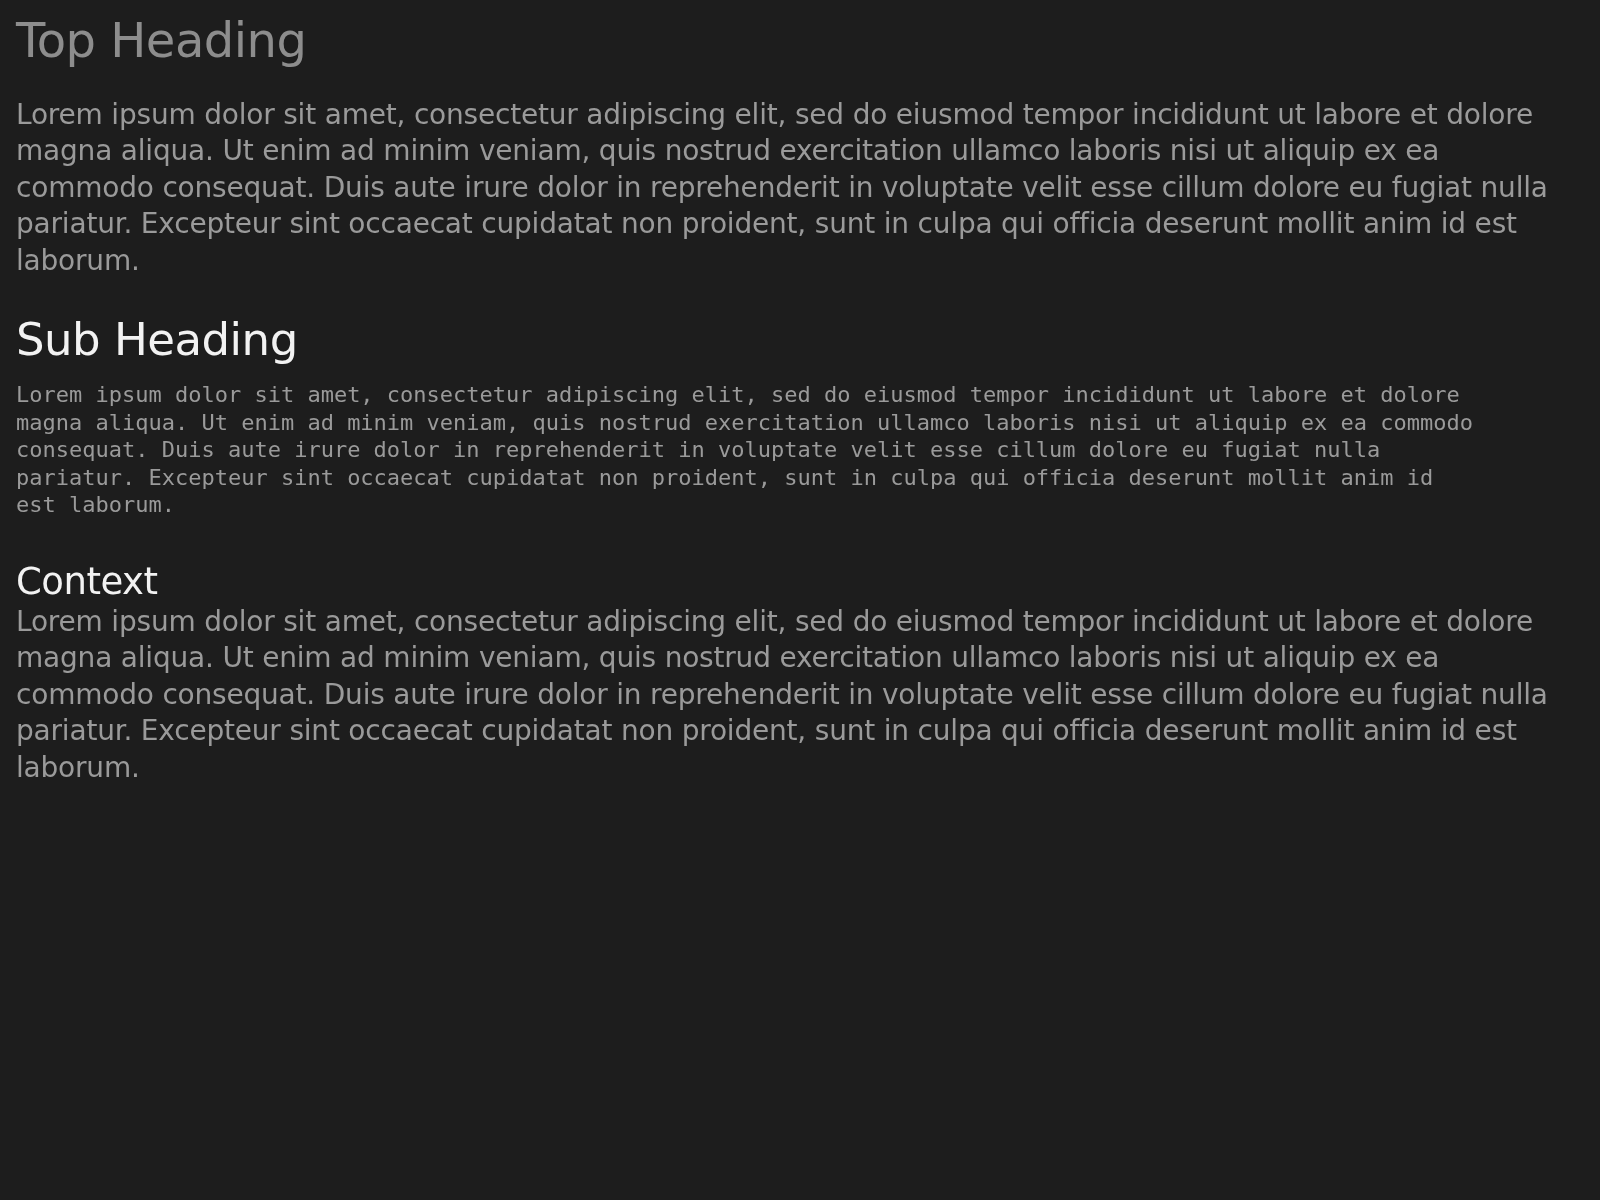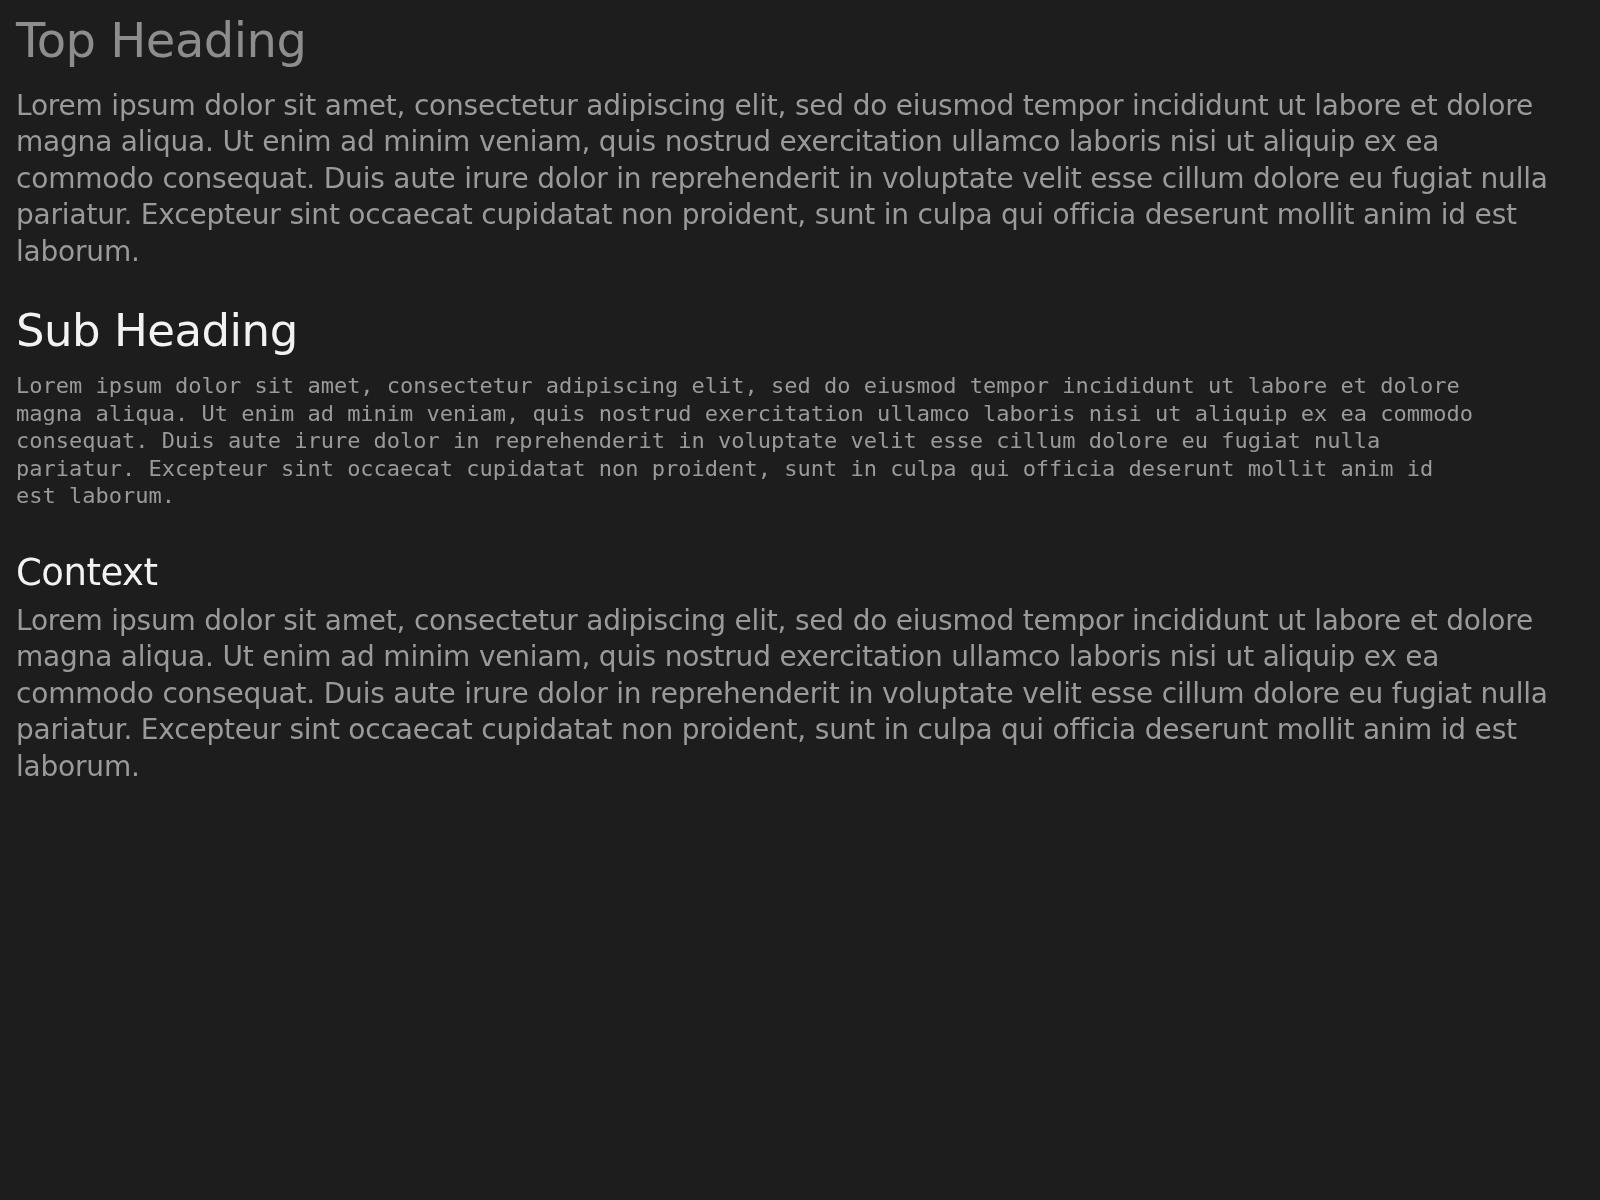--- a/index.html
+++ b/index.html
@@ -17,39 +17,39 @@
     padding: 0 16px;
     font-family: "DejaVu Sans", sans-serif;
     color: var(--body_text, #9a9a9a);
   }
   h1.doc-h1 {
     font-family: "DejaVu Sans", sans-serif;
     font-weight: 400;
     font-size: 48px;
     line-height: 1.16;
     color: var(--h1_text, #8d8d8d);
-    margin: 13px 0 19px 0;
+    margin: 13px 0 28px 0;
     letter-spacing: -0.5px;
   }
   h2.doc-h2 {
     font-family: "DejaVu Sans", sans-serif;
     font-weight: 400;
     font-size: 45px;
     line-height: 1.16;
     color: var(--h2_text, #f2f2f2);
     margin: 35px 0 15px 0;
     letter-spacing: -0.5px;
   }
   h3.doc-h3 {
     font-family: "DejaVu Sans", sans-serif;
     font-weight: 400;
     font-size: 37px;
     line-height: 1.16;
     color: var(--h3_text, #f2f2f2);
-    margin: 42px 0 8px 0;
+    margin: 42px 0 0 0;
     letter-spacing: -0.5px;
   }
   p.body-sans {
     font-family: "DejaVu Sans", sans-serif;
     font-size: 28px;
     line-height: 36.5px;
     color: var(--body_text, #9a9a9a);
     margin: 0;
     max-width: 1542px;
     letter-spacing: -0.2px;

